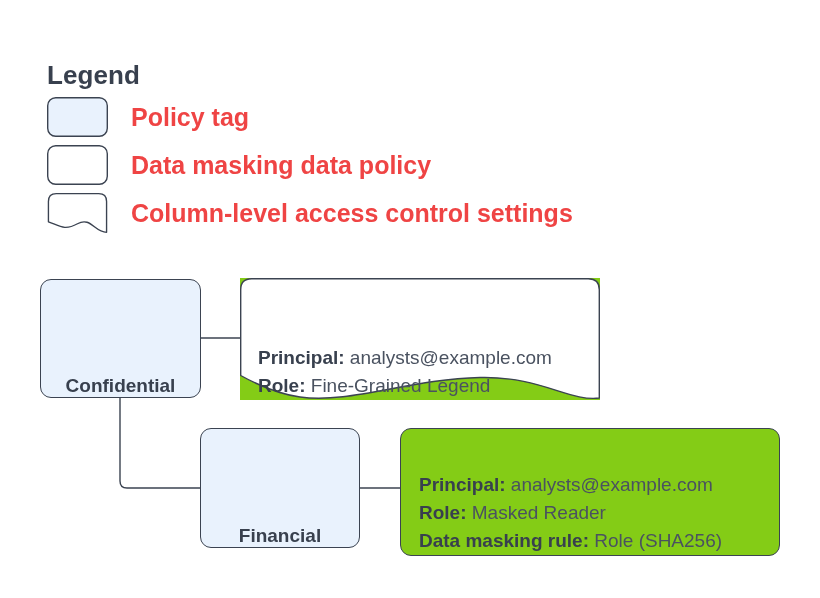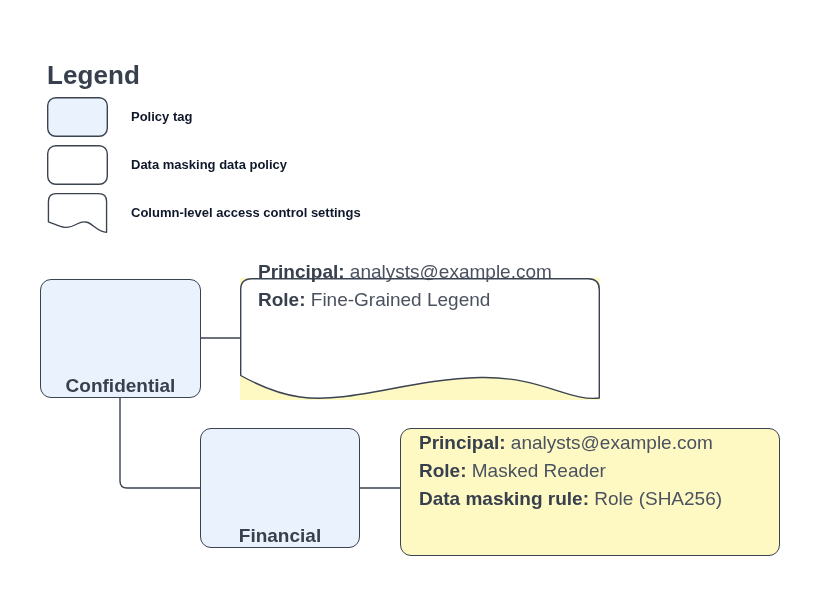--- a/index.html
+++ b/index.html
@@ -42,23 +42,23 @@
     width: 61px;
     height: 40px;
   }
   .legend-label {
     position: absolute;
     left: 84px;
     top: 0;
     height: 40px;
     line-height: 40px;
     white-space: nowrap;
-    font-size: 13px;
-    font-weight: bold;
-    color: #0f172a;
+    font-size: 25px;
+    font-weight: bold;
+    color: #ef4444;
   }
 
   
   .node {
     position: absolute;
     box-sizing: border-box;
     border: 1.4px solid #3b4351;
     border-radius: 11px;
     display: flex;
     align-items: flex-end;
@@ -71,24 +71,24 @@
     font-size: 19px;
     font-weight: bold;
     color: #38404e;
     text-align: center;
   }
 
   
   .detail-box {
     position: absolute;
     box-sizing: border-box;
-    background: #fef9c3;
+    background: #84cc16;
     display: flex;
     flex-direction: column;
-    justify-content: flex-start;
+    justify-content: flex-end;
   }
   .detail-box.plain {
     border: 1.4px solid #3b4351;
     border-radius: 11px;
   }
   .detail-text {
     position: relative;
     z-index: 2;
     padding-left: 18px;
     padding-right: 12px;

